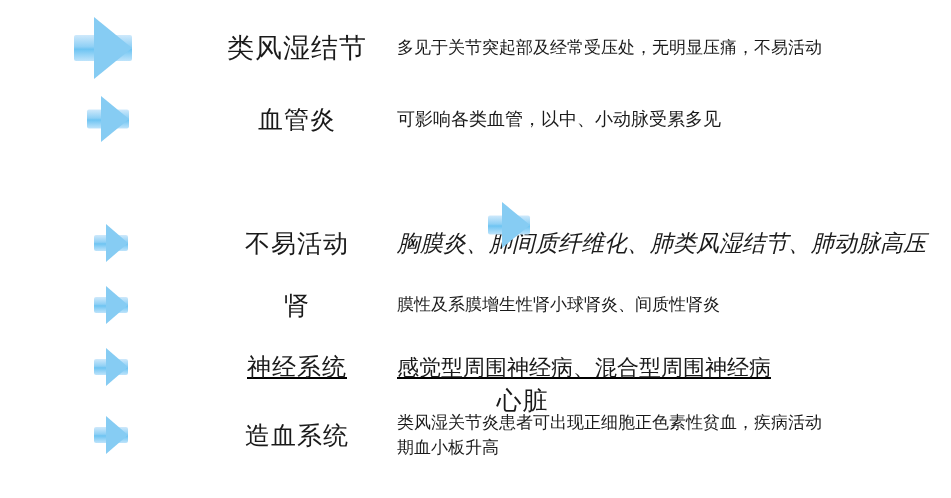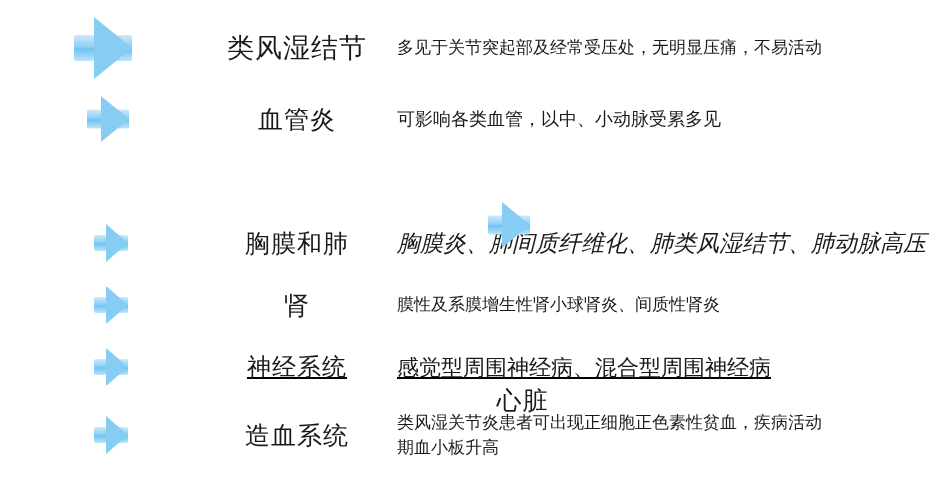--- a/index.html
+++ b/index.html
@@ -126,21 +126,21 @@
     <div class="term-cell" style="font-size:25px;">心脏</div>
   </div>
 
   <div class="row" style="height:62px;">
     <div class="arrow-cell">
       <span class="arrow sm">
         <span class="shaft"></span>
           <span class="head"></span>
       </span>
     </div>
-    <div class="term-cell" style="font-size:25px;">胸膜和肺</div>
+    <div class="term-cell" style="font-size:25px;">不易活动</div>
     <div class="desc-cell" style="font-size:23px;font-style:italic;">胸膜炎、肺间质纤维化、肺类风湿结节、肺动脉高压</div>
   </div>
 
   <div class="row" style="height:62px;">
     <div class="arrow-cell">
       <span class="arrow sm">
         <span class="shaft"></span>
           <span class="head"></span>
       </span>
     </div>

